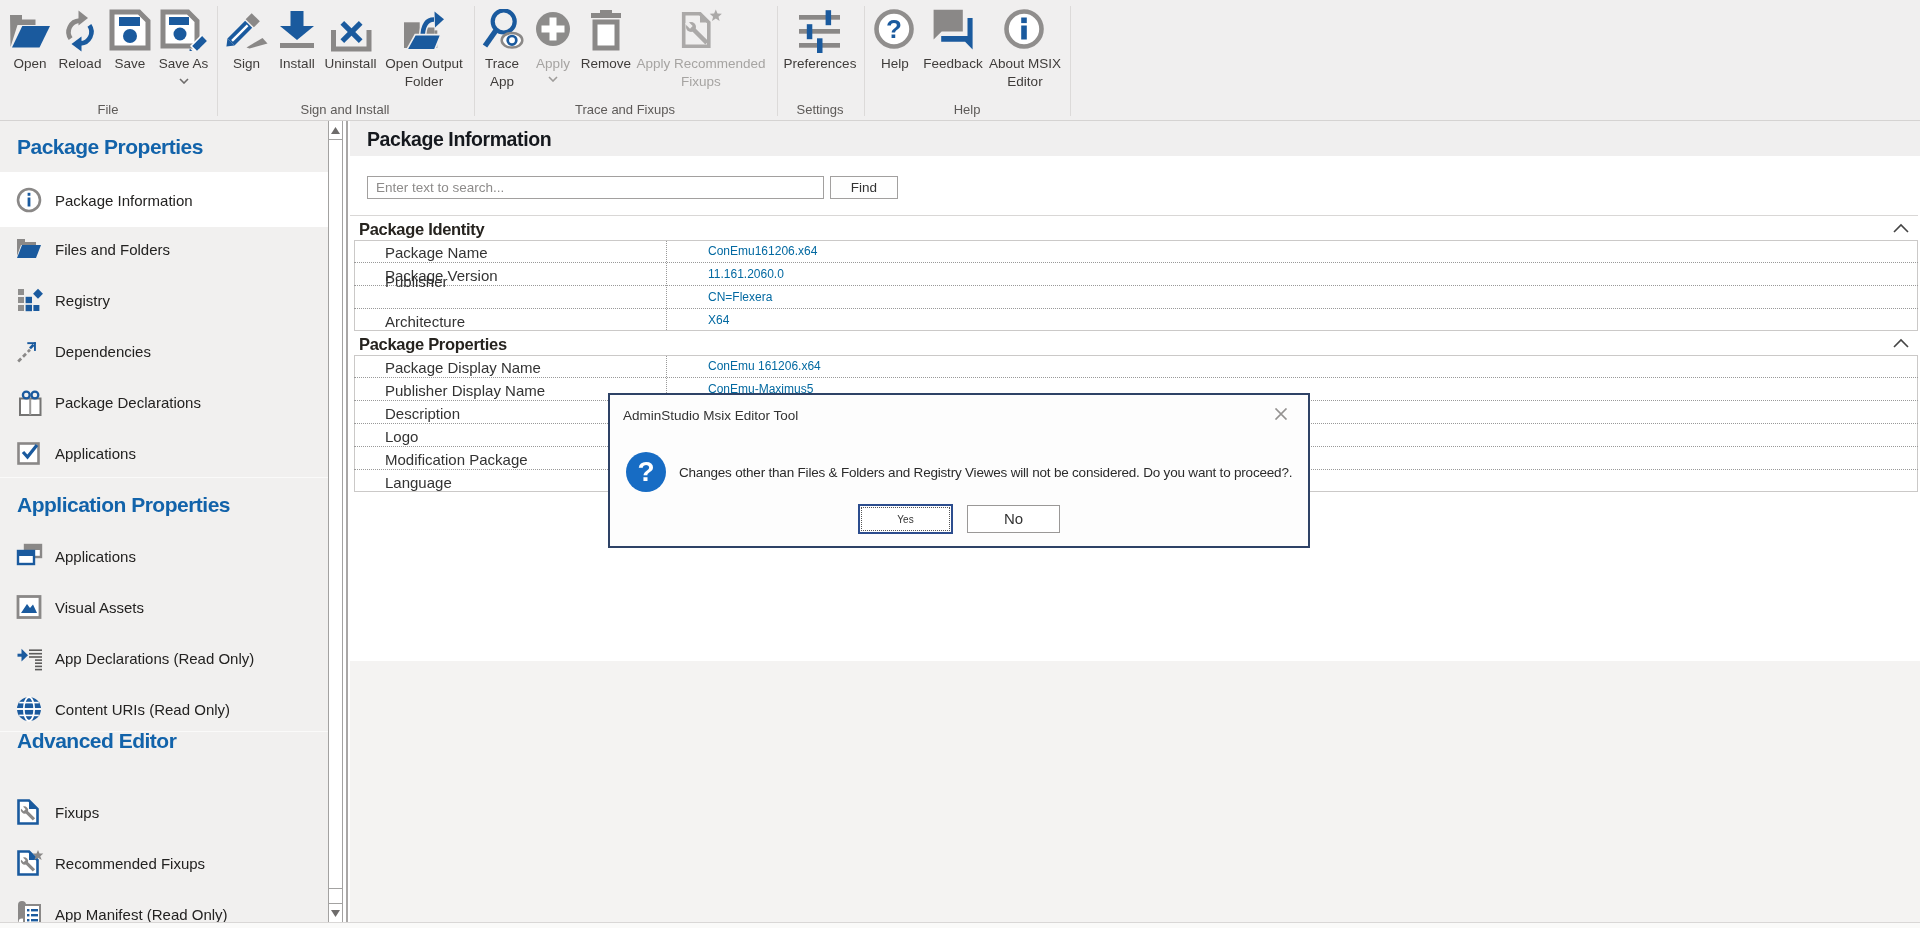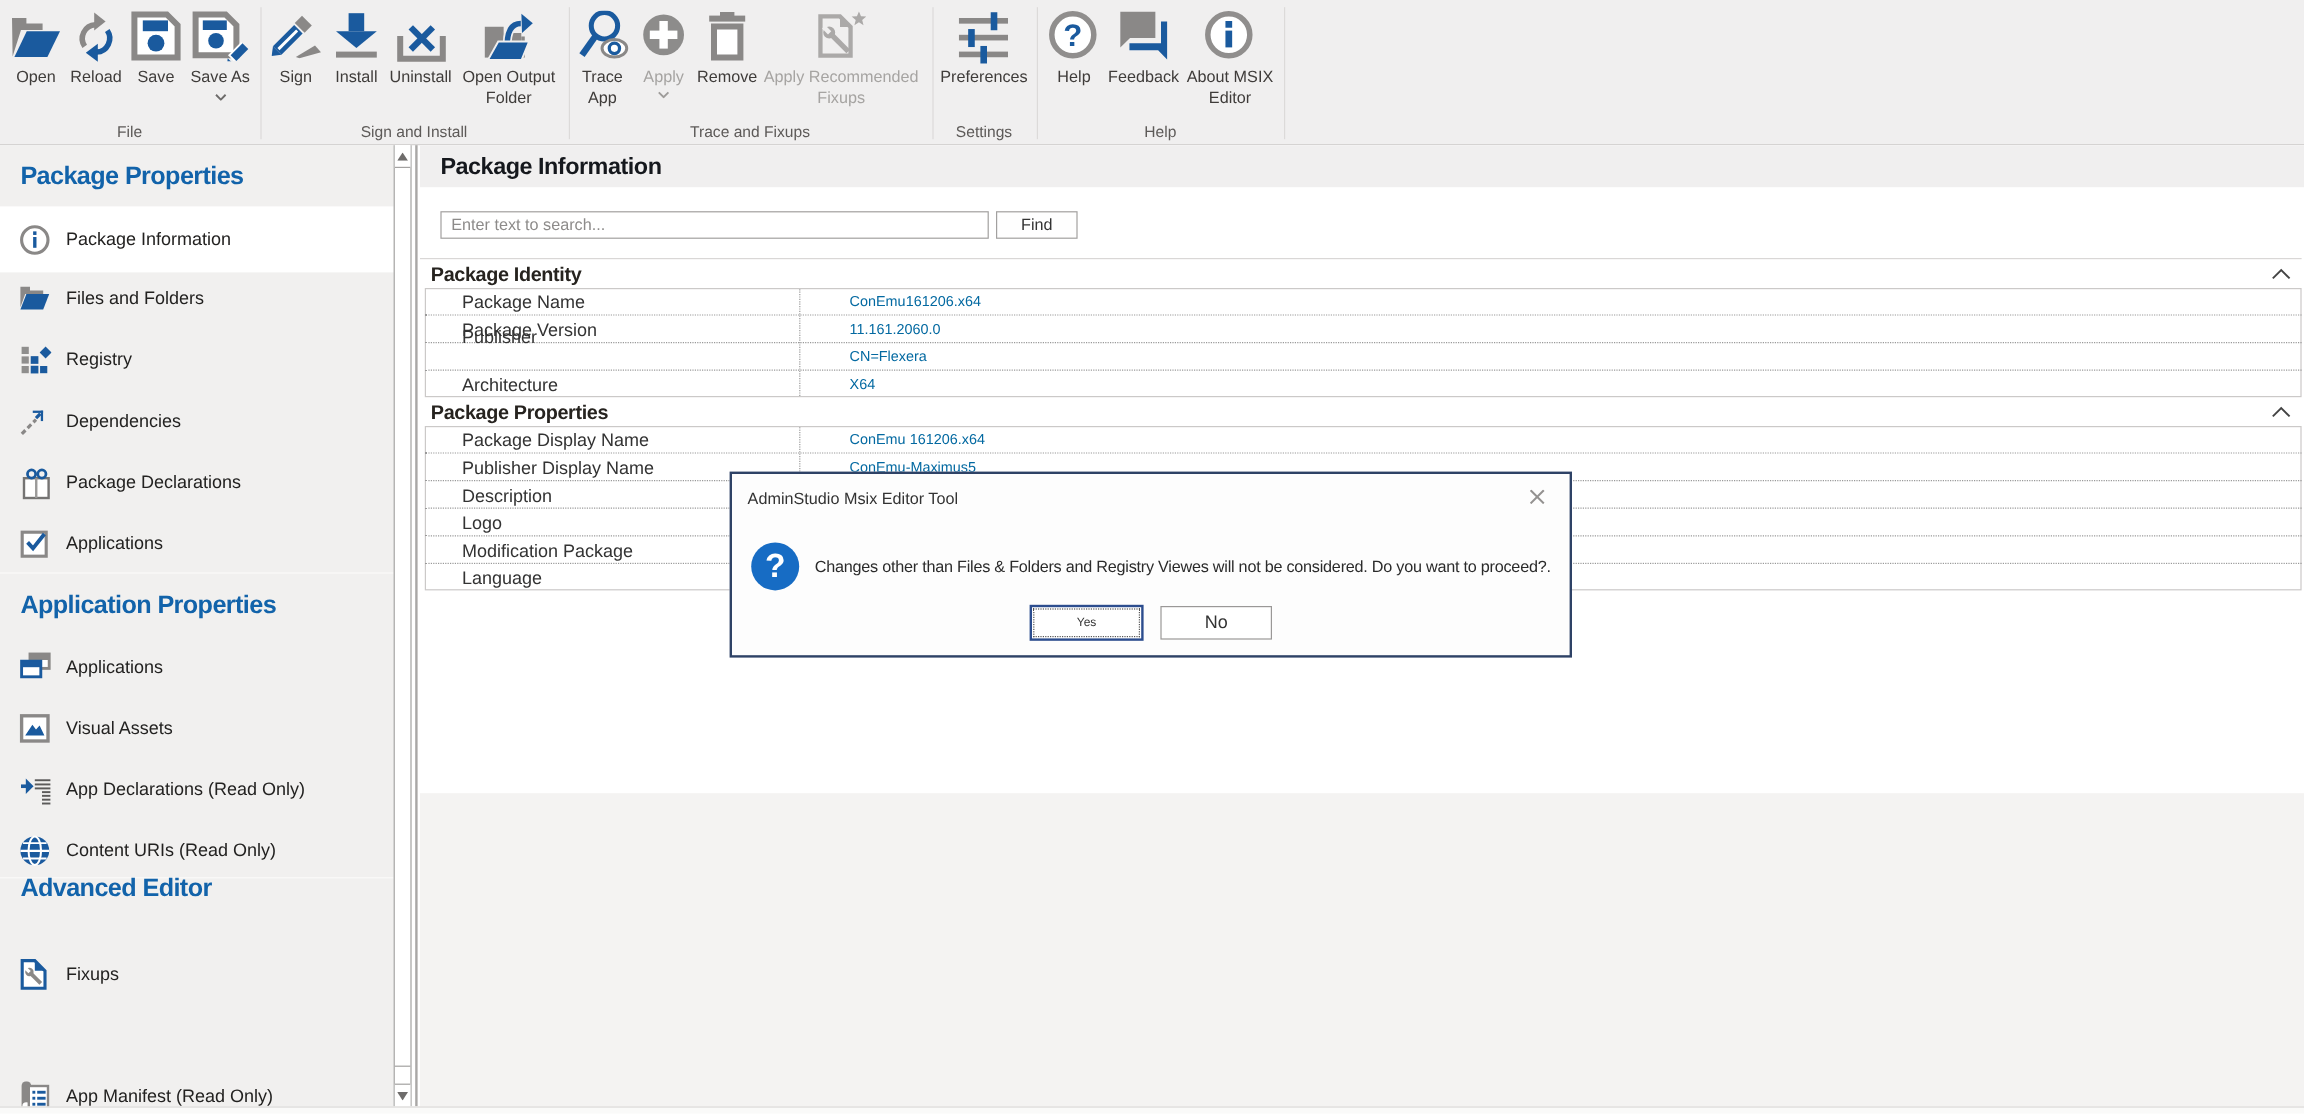--- a/index.html
+++ b/index.html
@@ -330,20 +330,33 @@
       <path d="M2.5,1.5 H13 L21.5,10 V24.5 H2.5 Z" fill="#fff" stroke="#1a5a9e" stroke-width="2.6"></path>
       <polygon points="13,1.5 21.5,10 13,10" fill="#1a5a9e"></polygon>
       <g transform="translate(8.5,11) rotate(45)">
         <circle cx="0" cy="0" r="3.5" fill="#8a8887"></circle>
         <rect x="-4.6" y="-1.4" width="4.8" height="2.8" fill="#fff"></rect>
         <rect x="2.4" y="-1.6" width="11" height="3.2" fill="#8a8887"></rect>
       </g>
     </svg>
     <div class="stext">Fixups</div>
   </div>
+  <div class="sitem" style="top:716px;">
+    <svg class="sicon" width="28" height="26" viewBox="0 0 28 26">
+      <path d="M2.5,1.5 H13 L21.5,10 V24.5 H2.5 Z" fill="#fff" stroke="#1a5a9e" stroke-width="2.6"></path>
+      <polygon points="13,1.5 21.5,10 13,10" fill="#1a5a9e"></polygon>
+      <g transform="translate(8.5,11) rotate(45)">
+        <circle cx="0" cy="0" r="3.5" fill="#8a8887"></circle>
+        <rect x="-4.6" y="-1.4" width="4.8" height="2.8" fill="#fff"></rect>
+        <rect x="2.4" y="-1.6" width="11" height="3.2" fill="#8a8887"></rect>
+      </g>
+      <path d="M22,0 l1.5,3.5 3.8,0 -3,2.8 1.4,3.7 -3.7,-2.2 -3.7,2.2 1.4,-3.7 -3,-2.8 3.8,0 z" fill="#8a8887"></path>
+    </svg>
+    <div class="stext">Recommended Fixups</div>
+  </div>
   <div class="sitem" style="top:767px;">
     <svg class="sicon" width="26" height="26" viewBox="0 0 26 26">
       <path d="M2,4 a4,4 0 0 1 8,0 V22 a4,4 0 0 1 -8,0 Z" fill="#8a8887"></path>
       <circle cx="6" cy="21" r="3.4" fill="#fff"></circle>
       <rect x="8" y="4" width="16" height="20" fill="#fff" stroke="#8a8887" stroke-width="2"></rect>
       <rect x="11" y="8" width="2.4" height="2.4" fill="#1a5a9e"></rect>
       <rect x="15" y="8" width="7" height="2.4" fill="#1a5a9e"></rect>
       <rect x="11" y="13" width="2.4" height="2.4" fill="#1a5a9e"></rect>
       <rect x="15" y="13" width="7" height="2.4" fill="#1a5a9e"></rect>
       <rect x="11" y="18" width="2.4" height="2.4" fill="#1a5a9e"></rect>

